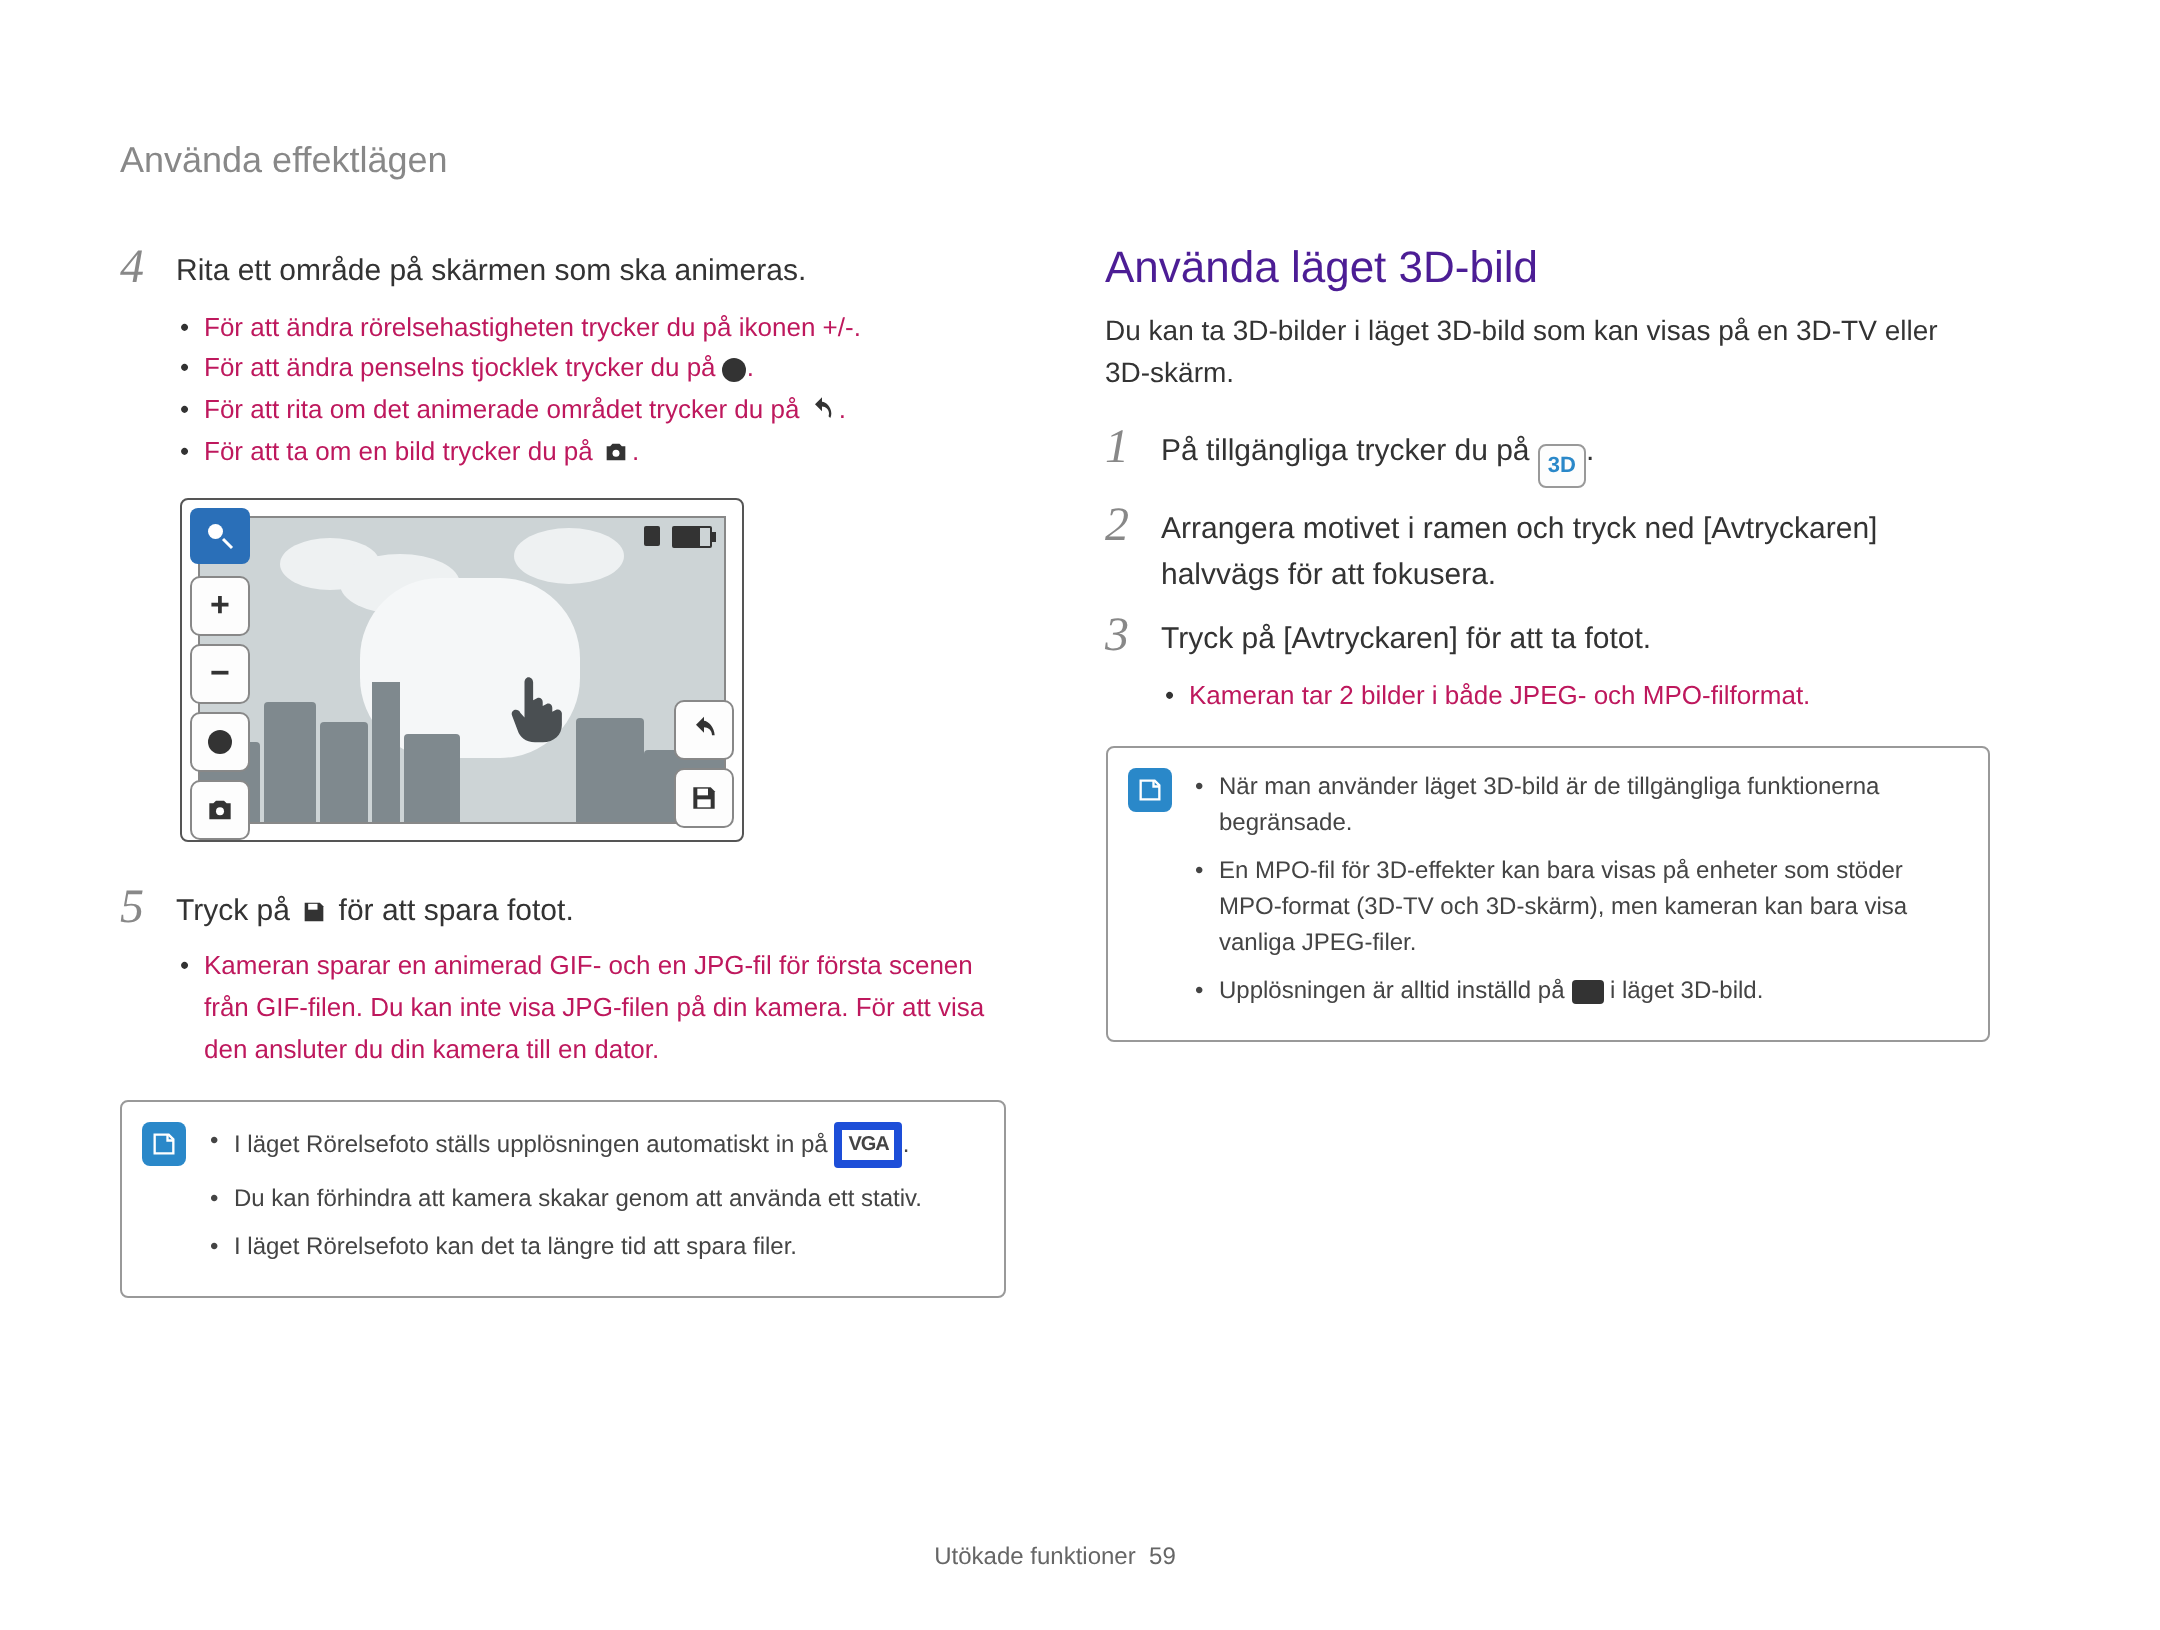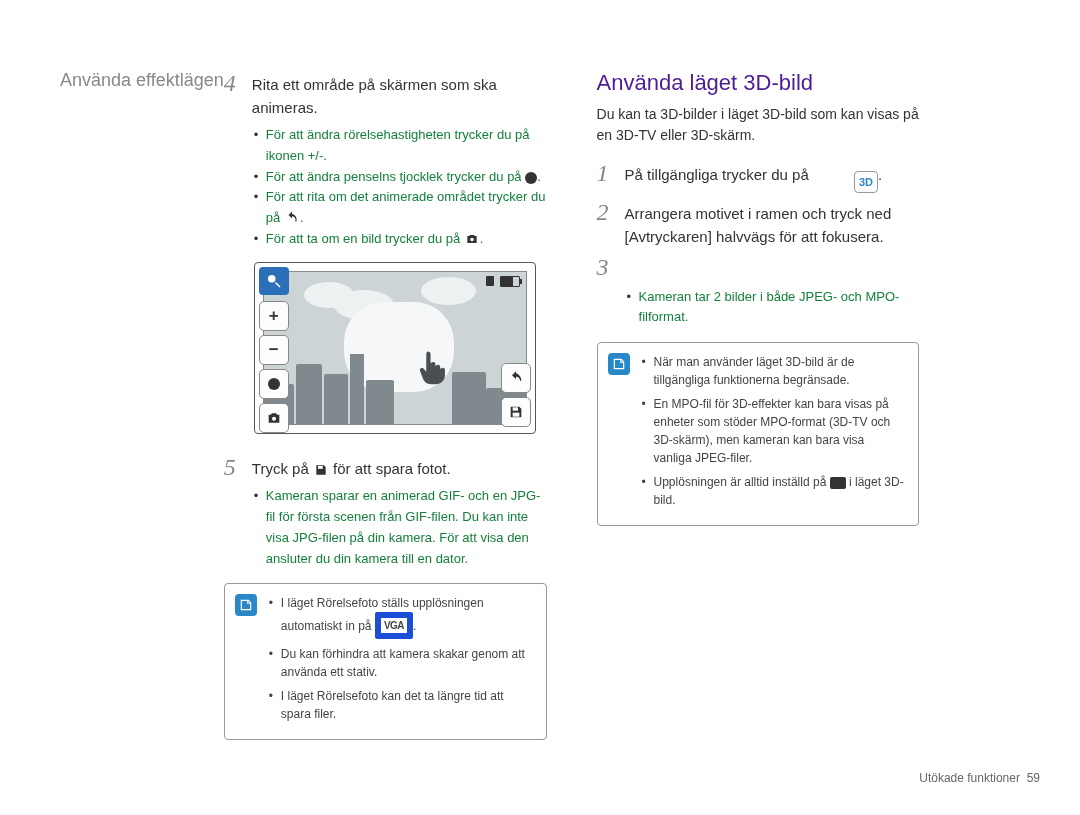--- a/index.html
+++ b/index.html
@@ -7,25 +7,25 @@
     padding: 0;
     font-family: Arial, Helvetica, sans-serif;
     font-size: 13px;
     color: #333;
     background: #fff;
     width: 1080px;
     height: 815px;
     box-sizing: border-box;
   }
   .page {
-    padding: 70px 40px 30px 60px;
+    padding: 70px 85px 30px 60px;
     height: 100%;
     box-sizing: border-box;
     display: flex;
-    flex-direction: row;
+    flex-direction: column;
   }
   .breadcrumb {
     color: #888;
     font-size: 18px;
     font-weight: 300;
     margin-bottom: 30px;
   }
   .columns {
     display: flex;
     gap: 50px;
@@ -58,21 +58,21 @@
   }
   .bullets {
     list-style: none;
     padding: 0 0 0 30px;
     margin: 4px 0 12px 0;
   }
   .bullets li {
     position: relative;
     padding-left: 12px;
     font-size: 13px;
-    color: #15803d;
+    color: #be185d;
     line-height: 1.6;
   }
   .bullets li::before {
     content: "•";
     position: absolute;
     left: 0;
     color: #333;
   }
   .illustration {
     margin: 10px 0 20px 30px;
@@ -260,27 +260,26 @@
     vertical-align: -6px;
     width: 22px; height: 20px;
     background: #fdfdfd;
     border: 1px solid #999;
     border-radius: 4px;
     align-items: center;
     justify-content: center;
     font-size: 11px;
     font-weight: bold;
     color: #2a88c9;
-    margin-left: 41px;
   }
   .vga-badge {
     display:inline-block;
     font-size:10px;
     font-weight:bold;
-    border:6px solid #1d4ed8;
+    border:4px solid #1d4ed8;
     padding:0 3px;
     border-radius:2px;
     vertical-align:1px;
     letter-spacing:-0.5px;
   }
   .footer {
     text-align: center;
     font-size: 12px;
     color: #666;
     margin-top: auto;
@@ -440,20 +439,23 @@
 
       <div class="step">
         <div class="step-num">2</div>
         <div class="step-text">
           <span>Arrangera motivet i ramen och tryck ned [</span><b>Avtryckaren</b><span>] halvvägs för att fokusera.</span>
         </div>
       </div>
 
       <div class="step">
         <div class="step-num">3</div>
+        <div class="step-text">
+          <span>Tryck på [</span><b>Avtryckaren</b><span>] för att ta fotot.</span>
+        </div>
       </div>
       <ul class="bullets">
         <li>Kameran tar 2 bilder i både JPEG- och MPO-filformat.</li>
       </ul>
 
       <div class="infobox">
         <div class="info-icon">
           <svg viewBox="0 0 24 24">
               <path d="M4 4h12l4 4v12H4z" fill="none" stroke="#fff" stroke-width="2"></path>
               <path d="M15 4v5h5" fill="none" stroke="#fff" stroke-width="2"></path>

